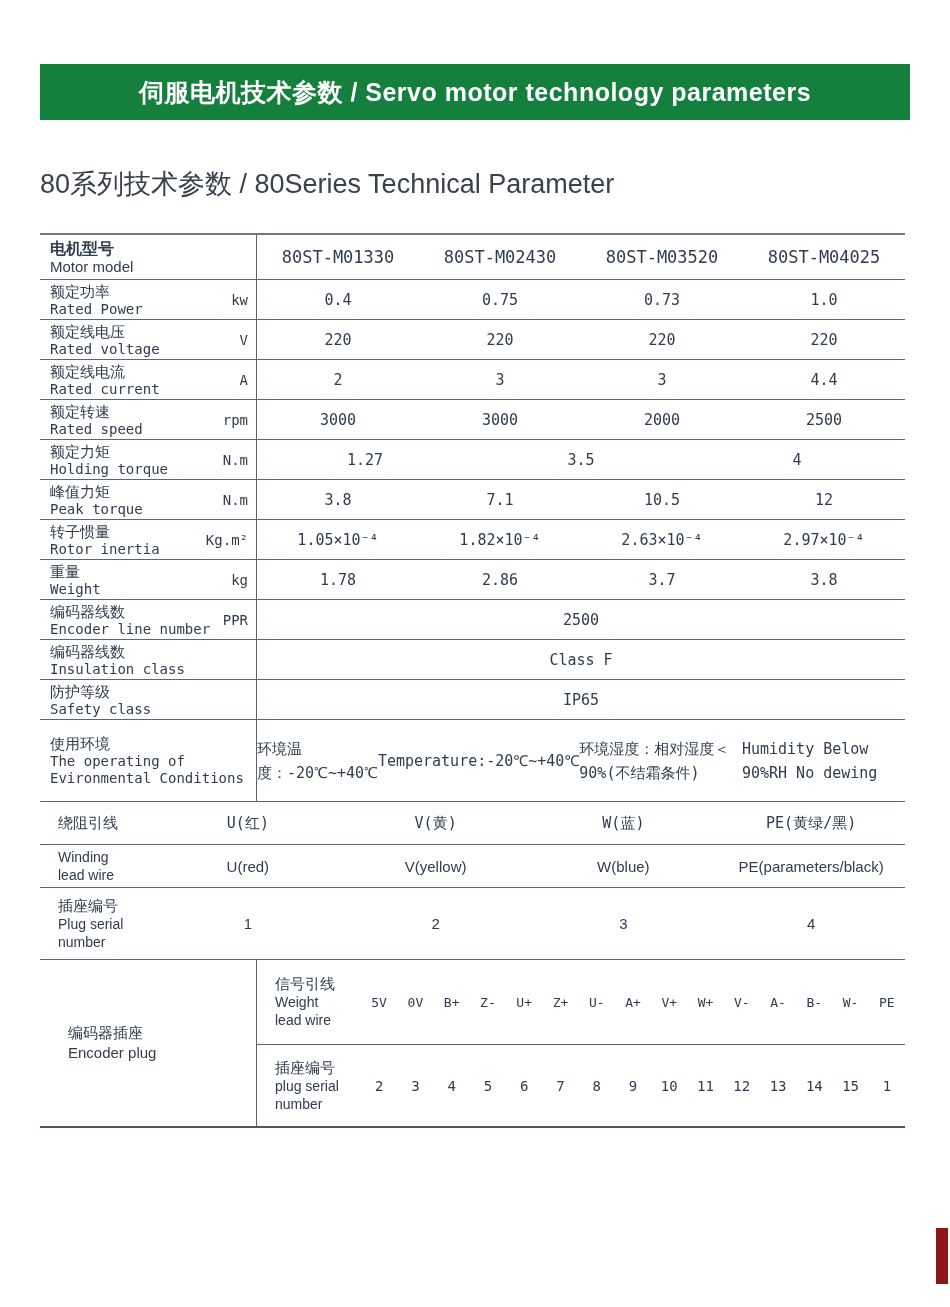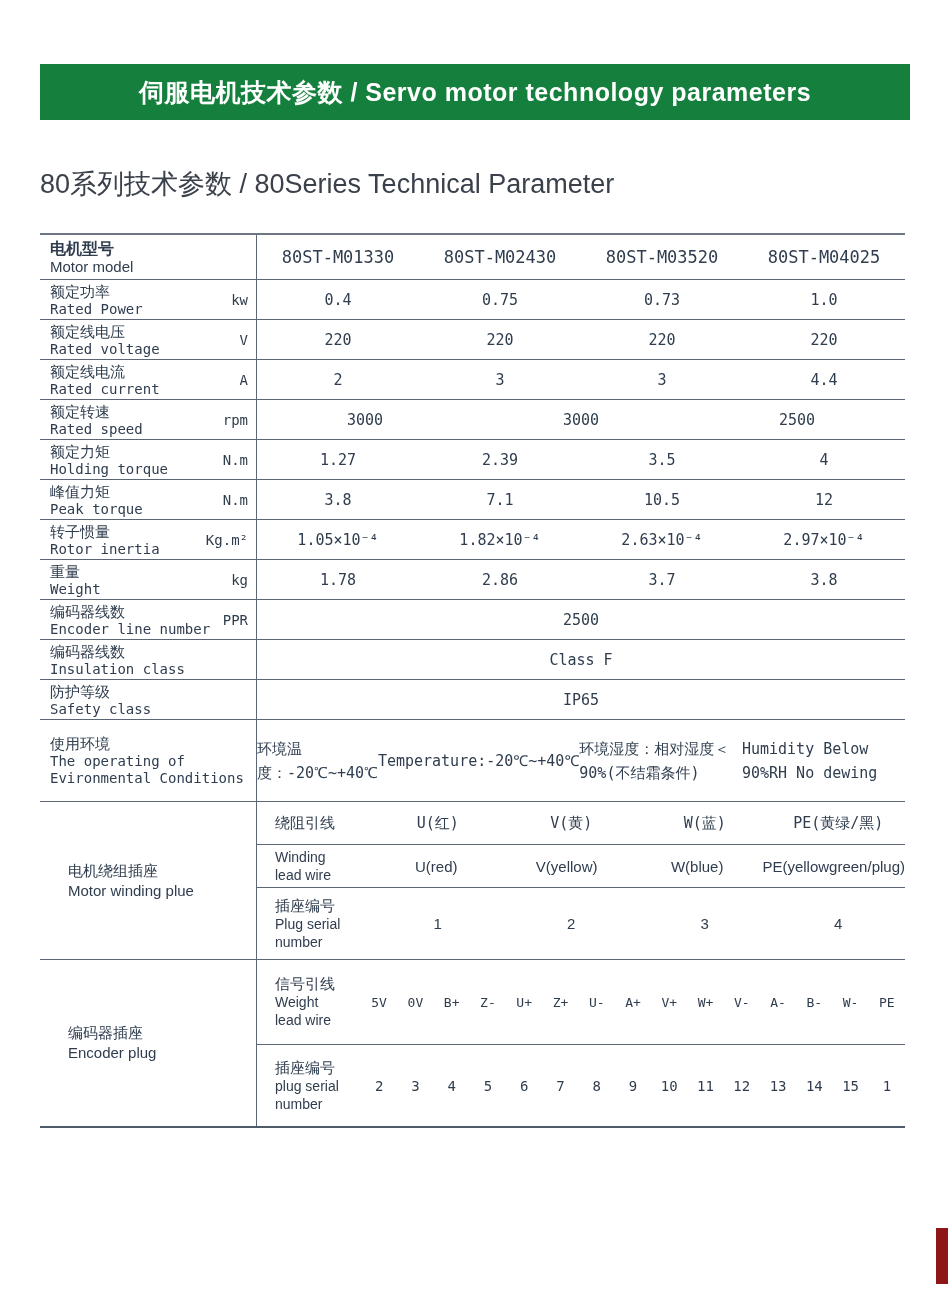--- a/index.html
+++ b/index.html
@@ -224,33 +224,33 @@
   <div class="row spec-row">
     <div class="label-cell">
       <div class="lbl">
         <div class="zh">额定转速</div>
         <div class="en mono">Rated speed</div>
       </div>
       <span class="unit mono">rpm</span>
     </div>
     <div class="val-cell mono">3000</div>
     <div class="val-cell mono">3000</div>
+    <div class="val-cell mono">2000</div>
     <div class="val-cell mono">2500</div>
   </div>
 
   <div class="row spec-row">
     <div class="label-cell">
       <div class="lbl">
         <div class="zh">额定力矩</div>
         <div class="en mono">Holding torque</div>
       </div>
       <span class="unit mono">N.m</span>
     </div>
     <div class="val-cell mono">1.27</div>
-    <div class="val-cell mono">2.39</div>
     <div class="val-cell mono">3.5</div>
     <div class="val-cell mono">4</div>
   </div>
 
   <div class="row spec-row">
     <div class="label-cell">
       <div class="lbl">
         <div class="zh">峰值力矩</div>
         <div class="en mono">Peak torque</div>
       </div>
@@ -335,43 +335,39 @@
       <div class="mono">环境温度：-20℃~+40℃</div>
       <div class="mono">Temperature:-20℃~+40℃</div>
     </div>
     <div class="env-cell env-hum">
       <div class="mono">环境湿度：相对湿度＜90%(不结霜条件)</div>
       <div class="mono">Humidity Below 90%RH No dewing</div>
     </div>
   </div>
 
   <div class="row section">
-    <div class="group-cell">
-      <div class="zh">电机绕组插座</div>
-      <div class="en">Motor winding plue</div>
-    </div>
     <div class="sub-rows">
       <div class="sub-row h43">
         <div class="sub-label">
           <div class="zh">绕阻引线</div>
         </div>
         <div class="wind-val mono">U(红)</div>
         <div class="wind-val mono">V(黄)</div>
         <div class="wind-val mono">W(蓝)</div>
         <div class="wind-val mono">PE(黄绿/黑)</div>
       </div>
       <div class="sub-row h43">
         <div class="sub-label">
           <div>Winding</div>
           <div>lead wire</div>
         </div>
         <div class="wind-val">U(red)</div>
         <div class="wind-val">V(yellow)</div>
         <div class="wind-val">W(blue)</div>
-        <div class="wind-val">PE(yellowgreen/plug)</div>
+        <div class="wind-val">PE(parameters/black)</div>
       </div>
       <div class="sub-row h71">
         <div class="sub-label">
           <div class="zh">插座编号</div>
           <div>Plug serial</div>
           <div>number</div>
         </div>
         <div class="wind-val">1</div>
         <div class="wind-val">2</div>
         <div class="wind-val">3</div>

